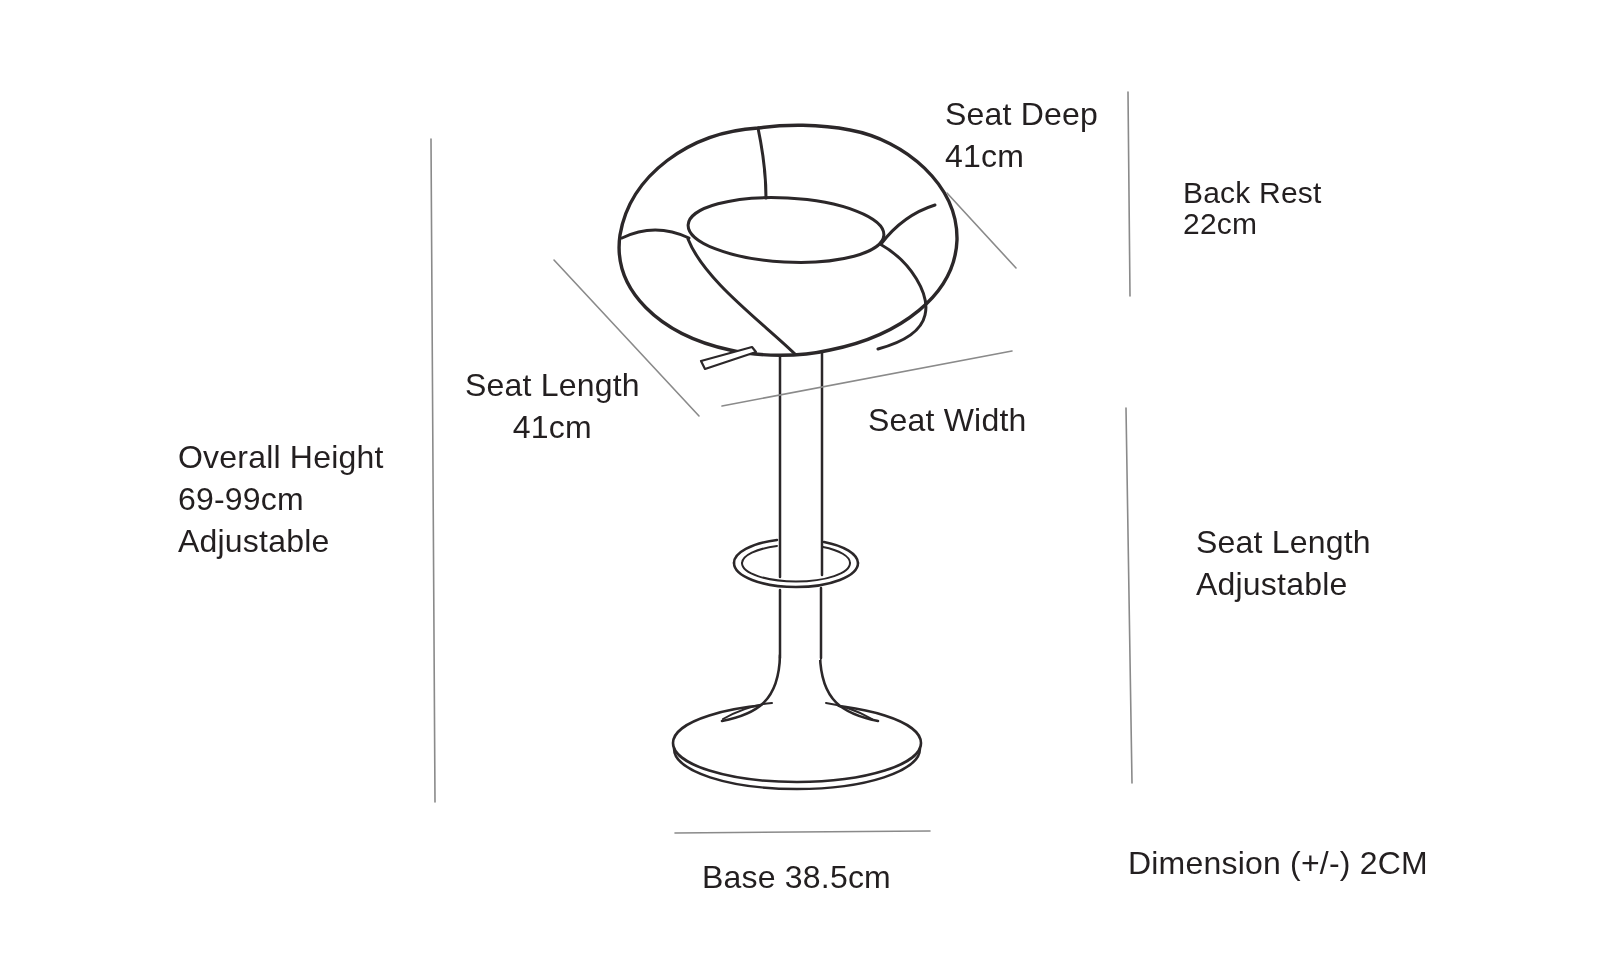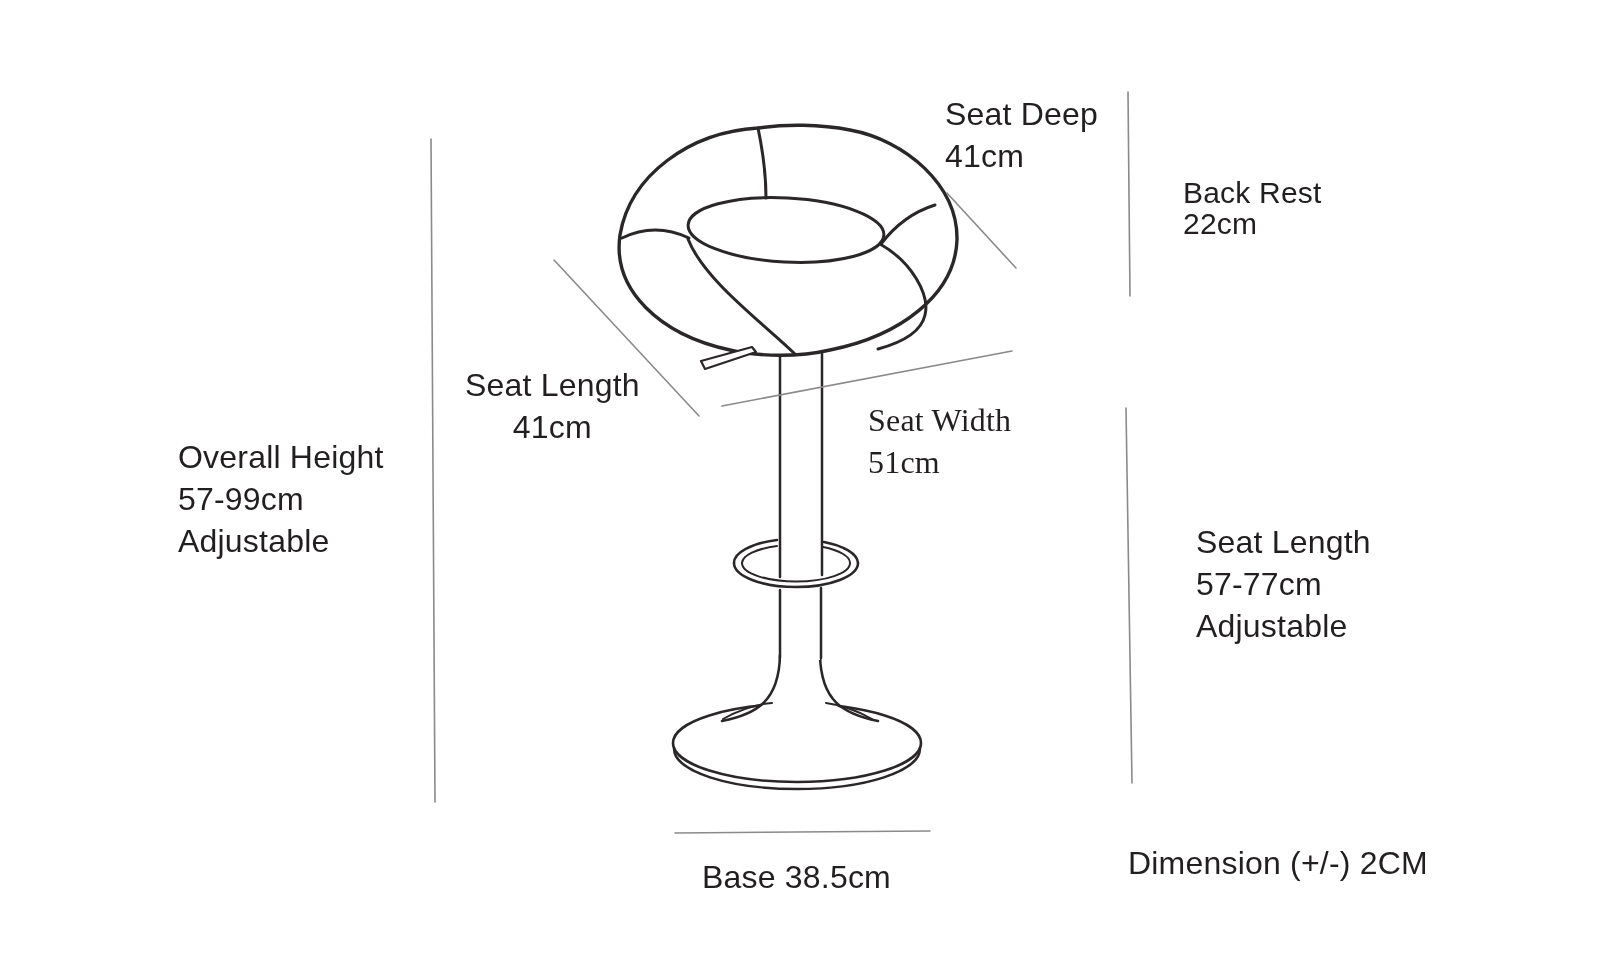--- a/index.html
+++ b/index.html
@@ -20,21 +20,21 @@
     white-space:nowrap;
   }
   .label.small{
     font-size:30px;
     line-height:31px;
   }
   
   #lbl-seat-deep      {left:945px;  top:93px;}
   #lbl-back-rest      {left:1183px; top:177px;}
   #lbl-seat-length    {left:465px;  top:364px;text-align:center;}
-  #lbl-seat-width     {left:868px;  top:399px;font-family:Liberation Serif, serif;}
+  #lbl-seat-width     {left:868px;  top:399px;}
   #lbl-overall-height {left:178px;  top:436px;}
   #lbl-seat-height    {left:1196px; top:521px;}
   #lbl-base           {left:702px;  top:856px;}
   #lbl-tolerance      {left:1128px; top:842px;}
 </style>
 </head>
 <body>
 
 <div id="stage">
 
@@ -102,32 +102,30 @@
     <div>22cm</div>
   </div>
 
   <div class="label" id="lbl-seat-length">
     <div>Seat Length</div>
     <div>41cm</div>
   </div>
 
   <div class="label" id="lbl-seat-width">
     <div>Seat Width</div>
-    <div>51cm</div>
   </div>
 
   <div class="label" id="lbl-overall-height">
     <div>Overall Height</div>
-    <div>57-99cm</div>
+    <div>69-99cm</div>
     <div>Adjustable</div>
   </div>
 
   <div class="label" id="lbl-seat-height">
     <div>Seat Length</div>
-    <div>57-77cm</div>
     <div>Adjustable</div>
   </div>
 
   <div class="label" id="lbl-base">
     <div>Base 38.5cm</div>
   </div>
 
   <div class="label" id="lbl-tolerance">
     <div>Dimension (+/-) 2CM</div>
   </div>

